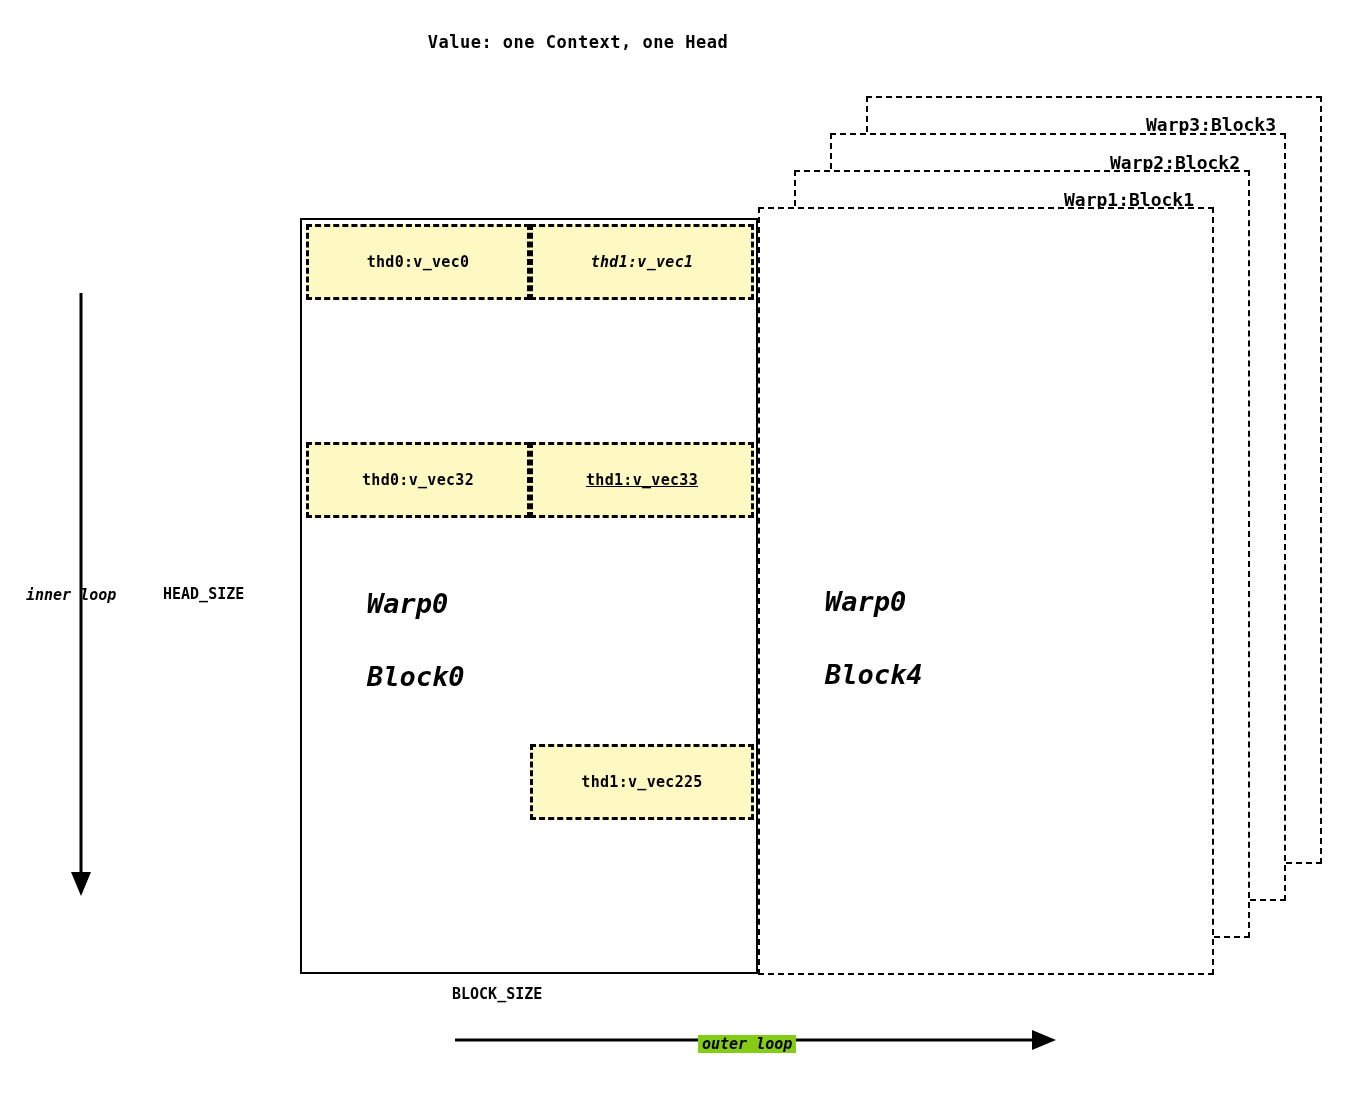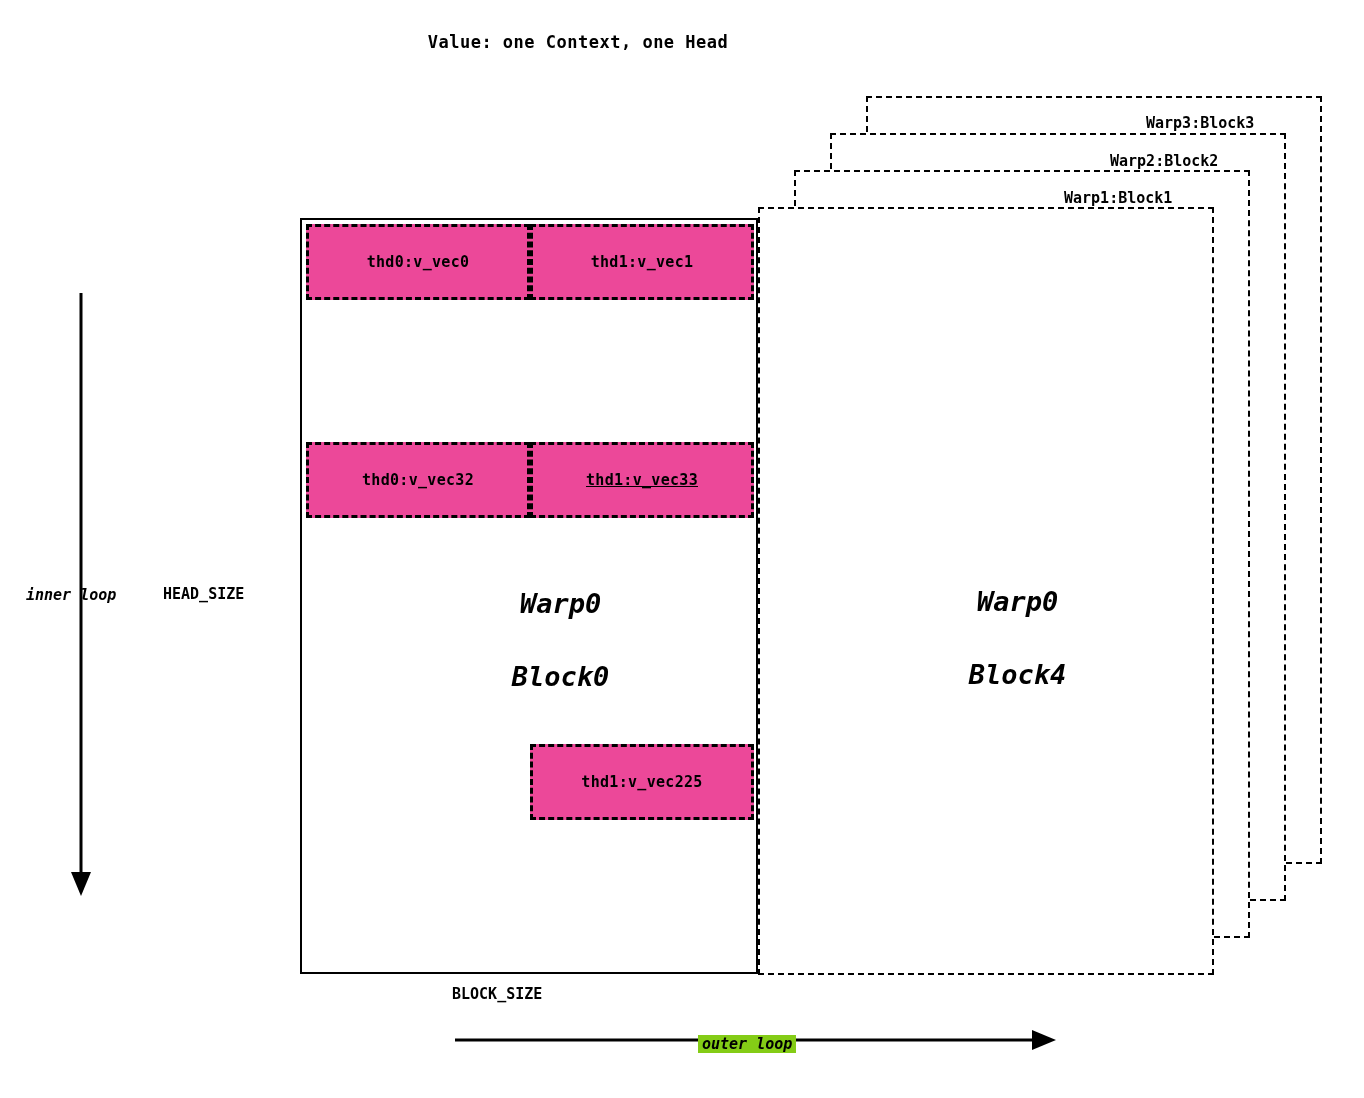--- a/index.html
+++ b/index.html
@@ -28,21 +28,21 @@
 
   
   .stack-block {
     position: absolute;
     border: 2px dashed #000;
     background: #ffffff;
     box-sizing: border-box;
   }
   .stack-label {
     position: absolute;
-    font-size: 15px;
+    font-size: 18px;
     font-weight: bold;
     white-space: nowrap;
   }
 
   
   .main-block {
     position: absolute;
     left: 300px;
     top: 218px;
     width: 458px;
@@ -63,27 +63,27 @@
 
   .cell {
     position: absolute;
     border: 3px dashed #000;
     box-sizing: border-box;
     display: flex;
     align-items: center;
     justify-content: center;
     font-size: 15px;
     font-weight: bold;
-    background: #ec4899;
+    background: #fef9c3;
     letter-spacing: 0.3px;
   }
 
   .big-label {
     position: absolute;
-    text-align: center;
+    text-align: left;
     font-size: 27px;
     font-weight: bold;
     font-style: italic;
     line-height: 1.35;
     white-space: pre;
   }
 
   
   .axis-text {
     position: absolute;
@@ -125,21 +125,21 @@
     <span>Warp0</span><br>
     <span>Block4</span>
   </div>
 </div>
 
 <div class="main-block">
 
   <div class="cell" style="left:4px; top:4px; width:224px; height:76px;">
     <span>thd0:v_vec0</span>
   </div>
-  <div class="cell" style="left:228px; top:4px; width:224px; height:76px;">
+  <div class="cell" style="left:228px; top:4px; width:224px; height:76px;font-style:italic;">
     <span>thd1:v_vec1</span>
   </div>
 
   <div class="cell" style="left:4px; top:222px; width:224px; height:76px;">
     <span>thd0:v_vec32</span>
   </div>
   <div class="cell" style="left:228px; top:222px; width:224px; height:76px;text-decoration:underline;">
     <span>thd1:v_vec33</span>
   </div>
 

